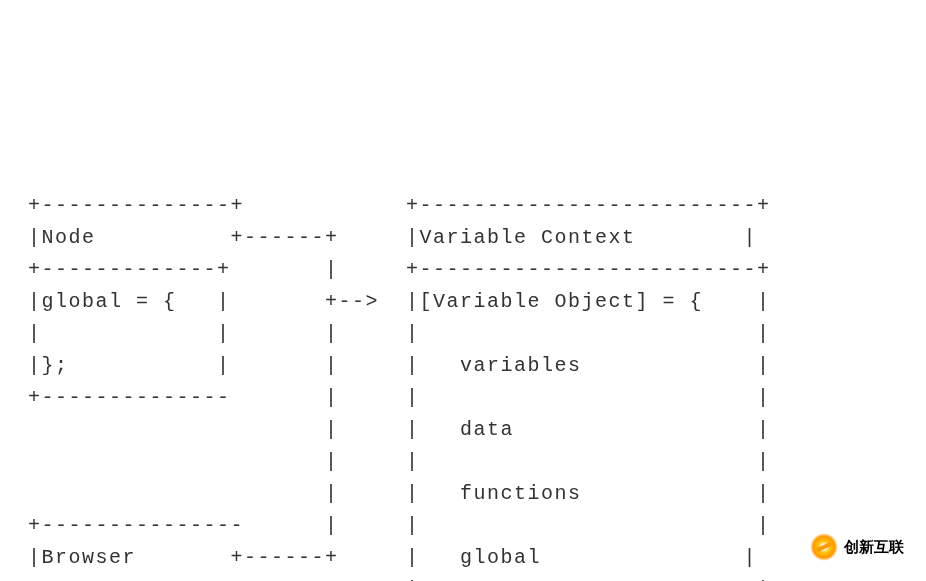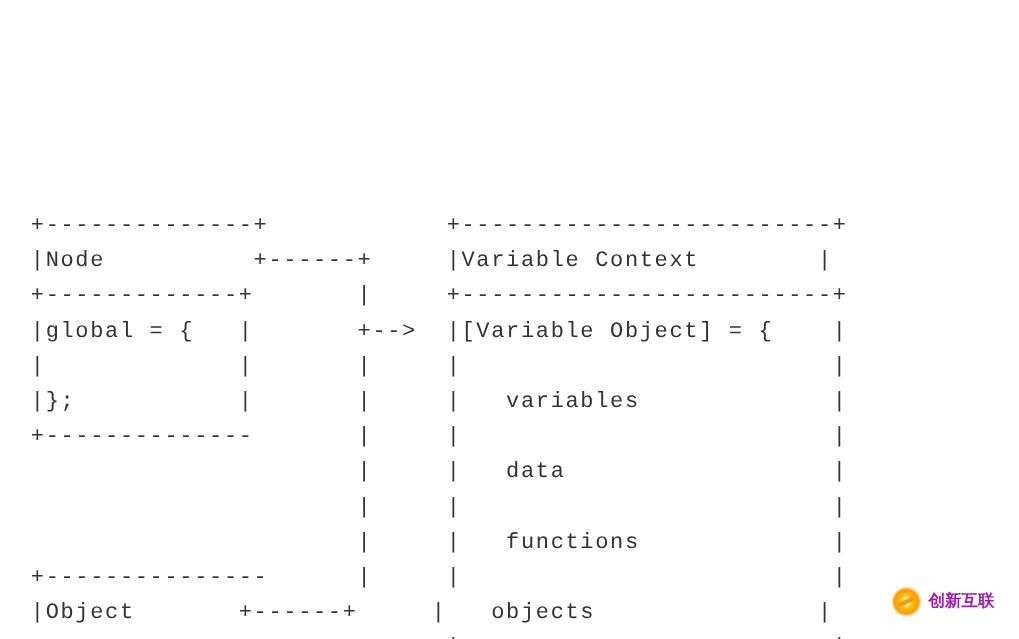--- a/index.html
+++ b/index.html
@@ -45,21 +45,21 @@
       top: 50%;
       width: 16px;
       height: 4px;
       background: #ff9800;
       transform: translate(-50%, -50%) rotate(-25deg);
       border-radius: 2px;
     }
     .watermark-text {
       font-family: "Microsoft YaHei", sans-serif;
       font-size: 15px;
-      color: #a21caf;
+      color: #000000;
       font-weight: 600;
       letter-spacing: normal;
       white-space: nowrap;
     }
   </style>
 </head>
 <body>
 
 
 
@@ -68,21 +68,21 @@
 <span>|Node          +------+     |Variable Context        |</span>
 <span>+-------------+       |     +-------------------------+</span>
 <span>|global = {   |       +--&gt;  |[Variable Object] = {    |</span>
 <span>|             |       |     |                         |</span>
 <span>|};           |       |     |   variables             |</span>
 <span>+--------------       |     |                         |</span>
 <span>                      |     |   data                  |</span>
 <span>                      |     |                         |</span>
 <span>                      |     |   functions             |</span>
 <span>+---------------      |     |                         |</span>
-<span>|Object       +------+     |   objects               |</span>
+<span>|Browser       +------+     |   global               |</span>
 <span>+-------------+             |                         |</span>
 
 
 
 
 </div>
 
 <div class="watermark">
   <span class="watermark-icon"></span>
   <span class="watermark-text">创新互联</span>

